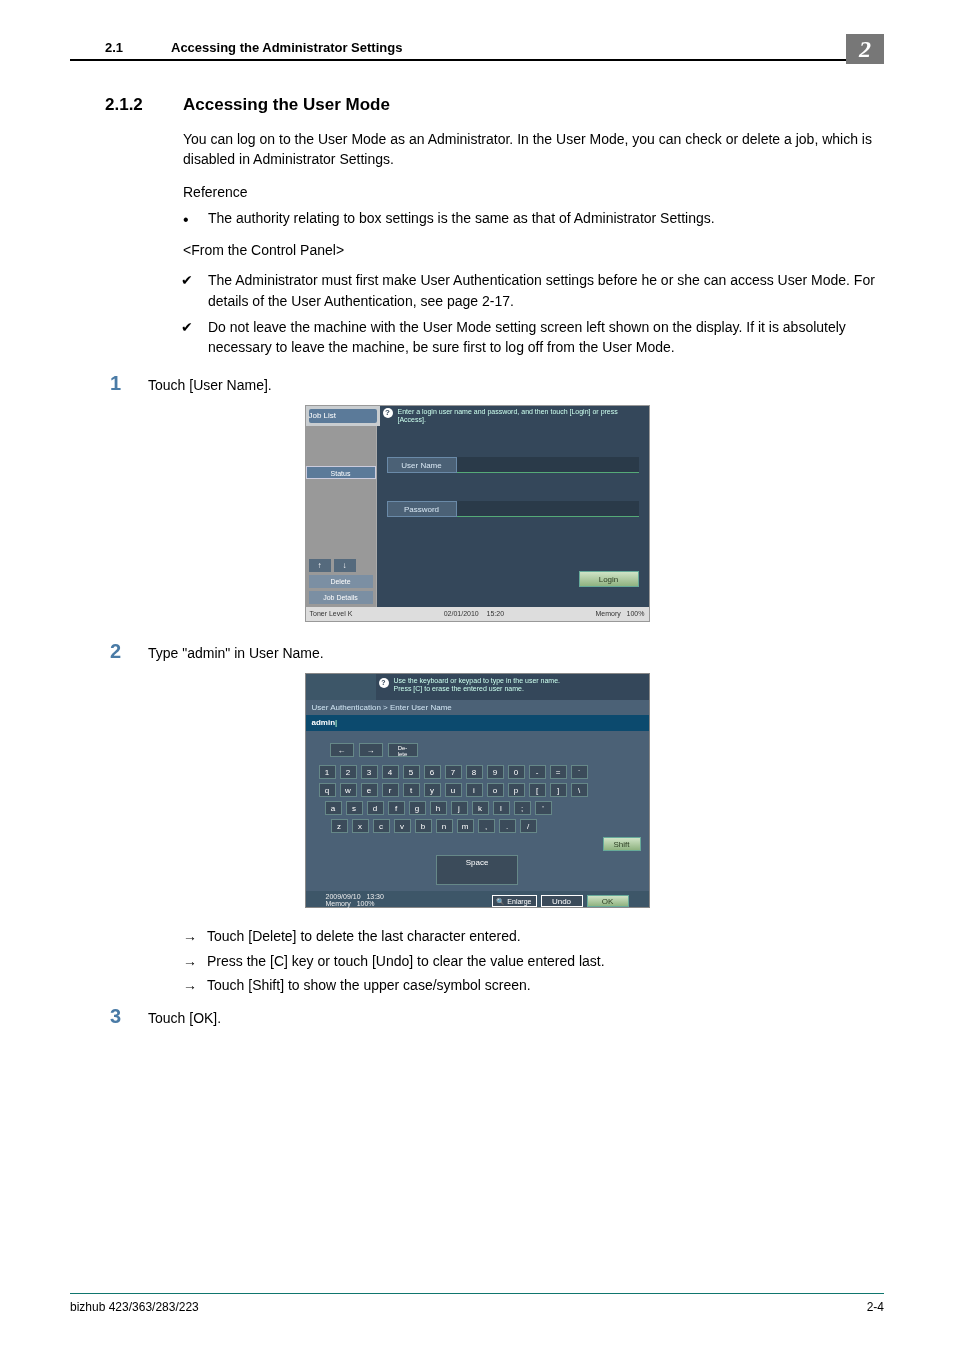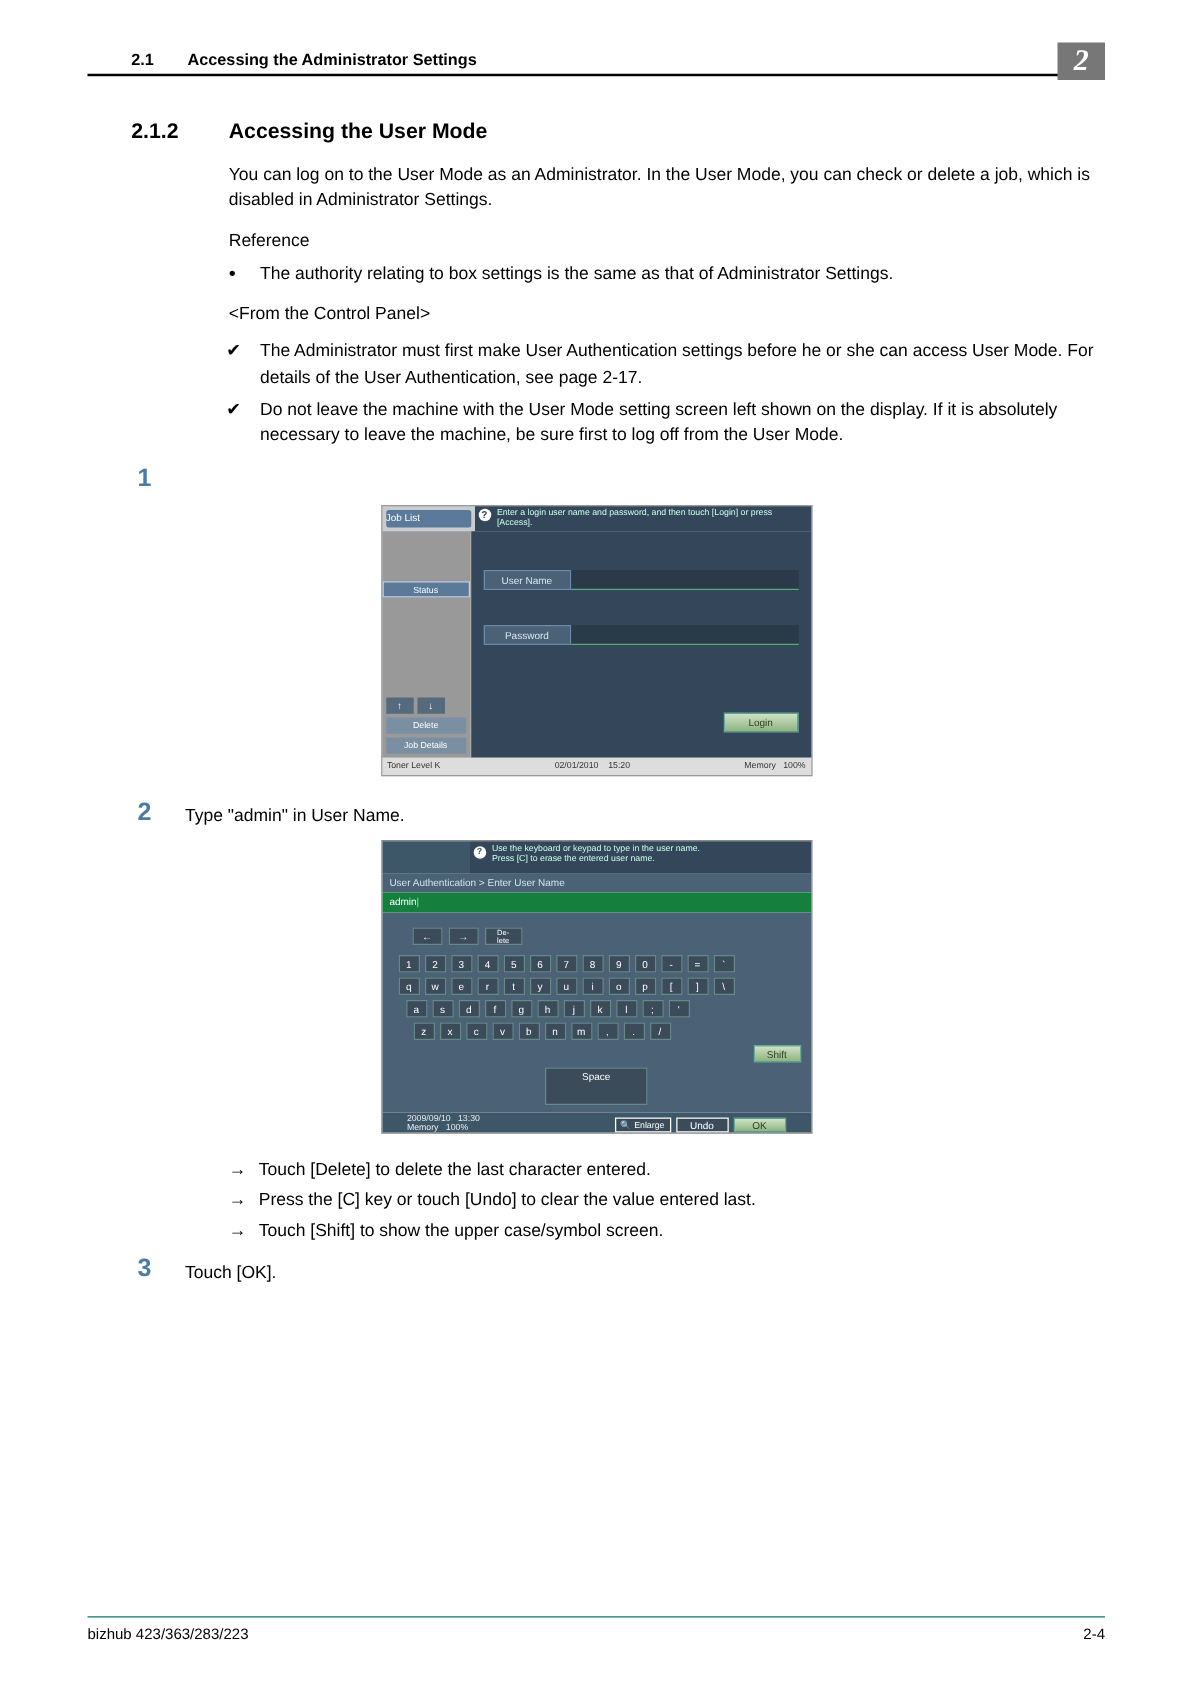--- a/index.html
+++ b/index.html
@@ -14,20 +14,21 @@
       position:relative;
       padding:40px 70px 40px 70px;
     }
     .header-line {
       display:flex;
       align-items:flex-start;
       font-weight:bold;
       font-size:13px;
       margin-bottom:4px;
       padding-left:35px;
+      gap:21px;
     }
     .header-line .section-num { width:45px; }
     .chapter-badge {
       position:absolute;
       top:34px;
       right:70px;
       width:38px;
       height:30px;
       background:#777;
       color:#fff;
@@ -116,21 +117,21 @@
     .panel2 { width:345px; border:1px solid #888; font-family:Arial;font-size:8px;}
     .panel2 .top { display:flex; height:26px;}
     .panel2 .top .left { width:70px; background:#3d5668;}
     .panel2 .top .msg { flex:1; background:#34475a; color:#cfe; font-size:7px; padding:3px 3px 3px 18px; line-height:8px; position:relative;}
     .panel2 .top .msg::before {
       content:"?"; position:absolute; left:3px; top:4px;
       width:10px; height:10px; background:#fff; color:#34475a;
       font-weight:bold; border-radius:50%; text-align:center; line-height:10px;
     }
     .panel2 .crumb { background:#4b6176; color:#d0e4f2; font-size:8px; padding:3px 6px;}
-    .panel2 .input-line { background:#15803d; color:#fff; font-size:8px; padding:3px 6px; height:16px;}
+    .panel2 .input-line { background:#0c4a6e; color:#fff; font-size:8px; padding:3px 6px; height:16px;font-weight:bold;}
     .panel2 .kbd { background:#4b6176; padding:12px 8px 6px 8px;}
     .panel2 .toprow { display:flex; gap:5px; margin-left:16px; margin-bottom:8px;}
     .panel2 .navk { width:24px; height:14px; background:#3b4b5a; text-align:center; line-height:14px; color:#fff; border:1px solid #688;}
     .panel2 .delk { width:30px; height:14px; background:#3b4b5a; text-align:center; line-height:6px; color:#fff; border:1px solid #688; font-size:6px; padding-top:1px;}
     .panel2 .krow { display:flex; gap:4px; margin-bottom:4px; margin-left:5px;}
     .panel2 .key { width:17px; height:14px; background:#3b4b5a; color:#fff; text-align:center; line-height:14px; font-size:8px; border:1px solid #688;}
     .panel2 .shift { width:38px; height:14px; background:linear-gradient(#cfe3c6,#8fb380); color:#2c3e23; text-align:center; line-height:14px; font-size:8px; border:1px solid #6a9; margin-left:auto;}
     .panel2 .space { width:82px; height:30px; background:#3b4b5a; color:#fff; text-align:center; line-height:14px; margin:4px auto 0; font-size:8px; border:1px solid #688;}
     .panel2 .foot { display:flex; background:#3d5668; height:16px; align-items:flex-end; padding:0 20px; gap:4px;}
     .panel2 .foot .info { color:#eee; font-size:7px; width:70px; line-height:7px;}
@@ -167,20 +168,21 @@
   </ul>
   <p class="from">&lt;From the Control Panel&gt;</p>
   <ul class="checks">
     <li><span class="ck">✔</span><span>The Administrator must first make User Authentication settings before he or she can access User Mode. For details of the User Authentication, see page 2-17.</span></li>
     <li><span class="ck">✔</span><span>Do not leave the machine with the User Mode setting screen left shown on the display. If it is absolutely necessary to leave the machine, be sure first to log off from the User Mode.</span></li>
   </ul>
 </div>
 
 <div class="step-row">
   <div class="step-n">1</div>
+  <div class="step-text">Touch [User Name].</div>
 </div>
 
 <div class="screenshot-wrap">
   <div class="panel">
     <div class="top">
       <div class="job-btn">Job List</div>
       <div class="msg">Enter a login user name and password, and then touch [Login] or press [Access].</div>
     </div>
     <div class="mid">
       <div class="side">

